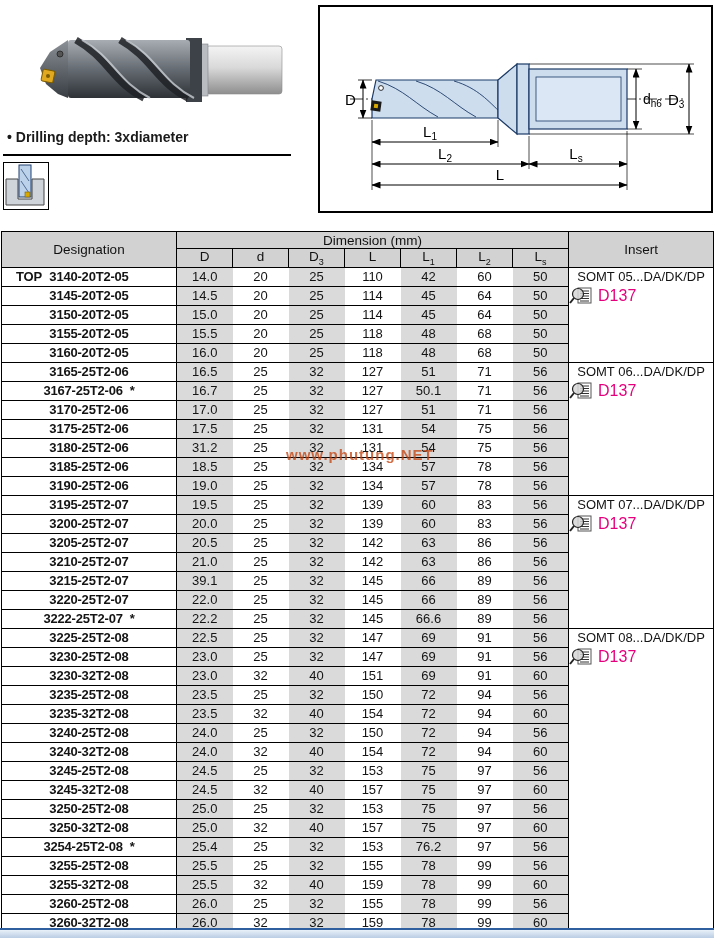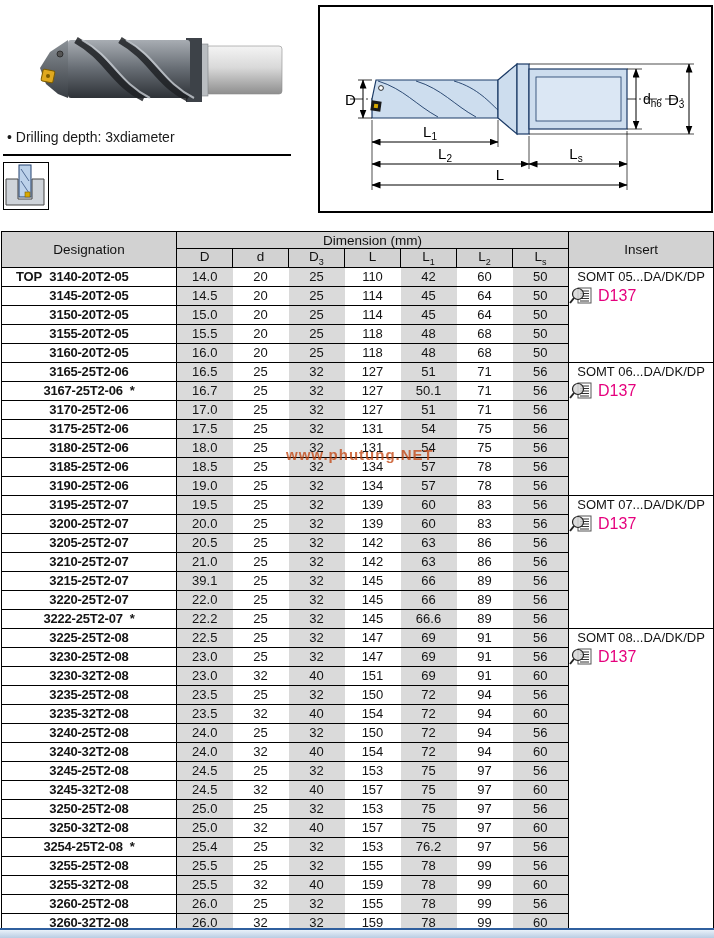--- a/index.html
+++ b/index.html
@@ -2,21 +2,21 @@
 <html><head>
 <meta charset="utf-8">
 <style>
   html,body{margin:0;padding:0;}
   body{
     width:714px;height:938px;position:relative;overflow:hidden;
     background:#fff;font-family:"Liberation Sans",sans-serif;color:#111;
   }
   
   .photo-wrap{position:absolute;left:16px;top:24px;width:272px;height:92px;}
-  .note{position:absolute;left:7px;top:129px;font-size:14px;color:#1a1a1a;white-space:nowrap;}
+  .note{position:absolute;left:7px;top:129px;font-size:14px;color:#1a1a1a;white-space:nowrap;font-weight:bold;}
   .rule{position:absolute;left:3px;top:154px;width:288px;border-top:2px solid #000;}
   .picto-box{position:absolute;left:3px;top:162px;width:44px;height:46px;border:1px solid #000;background:#fff;}
   
   .diagram-box{position:absolute;left:318px;top:5px;width:391px;height:204px;border:2px solid #000;background:#fff;}
   
   table.dims{
     position:absolute;left:1px;top:231px;width:712px;
     border-collapse:collapse;table-layout:fixed;
     border:1px solid #000;font-size:13px;
   }
@@ -299,21 +299,21 @@
         <td class="num shade">17.5</td>
         <td class="num">25</td>
         <td class="num shade">32</td>
         <td class="num">131</td>
         <td class="num shade">54</td>
         <td class="num">75</td>
         <td class="num shade last">56</td>
       </tr>
       <tr>
         <td class="desig"><span>3180-25T2-06</span></td>
-        <td class="num shade">18.0</td>
+        <td class="num shade">31.2</td>
         <td class="num">25</td>
         <td class="num shade">32</td>
         <td class="num">131</td>
         <td class="num shade">54</td>
         <td class="num">75</td>
         <td class="num shade last">56</td>
       </tr>
       <tr>
         <td class="desig"><span>3185-25T2-06</span></td>
         <td class="num shade">18.5</td>

